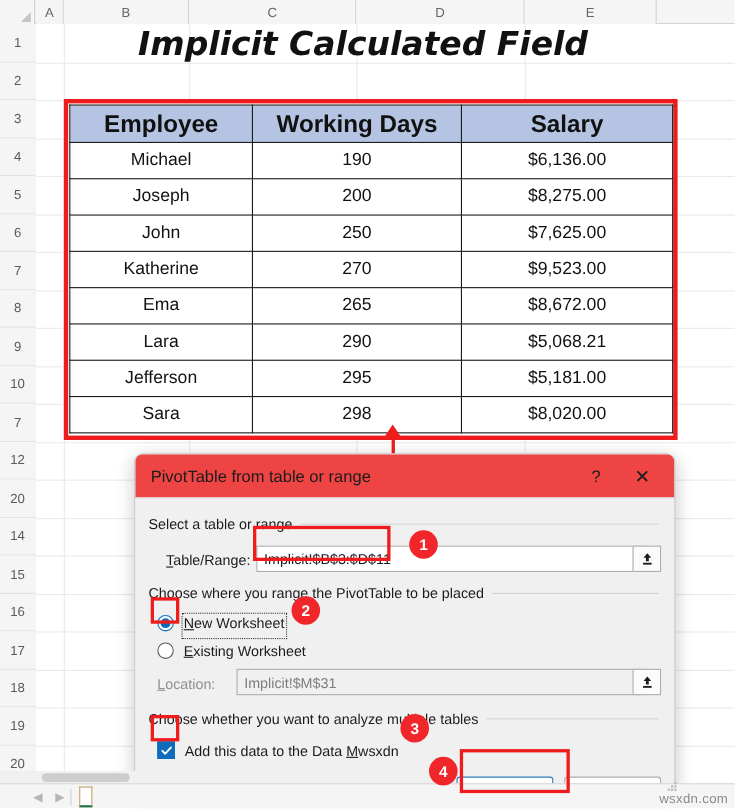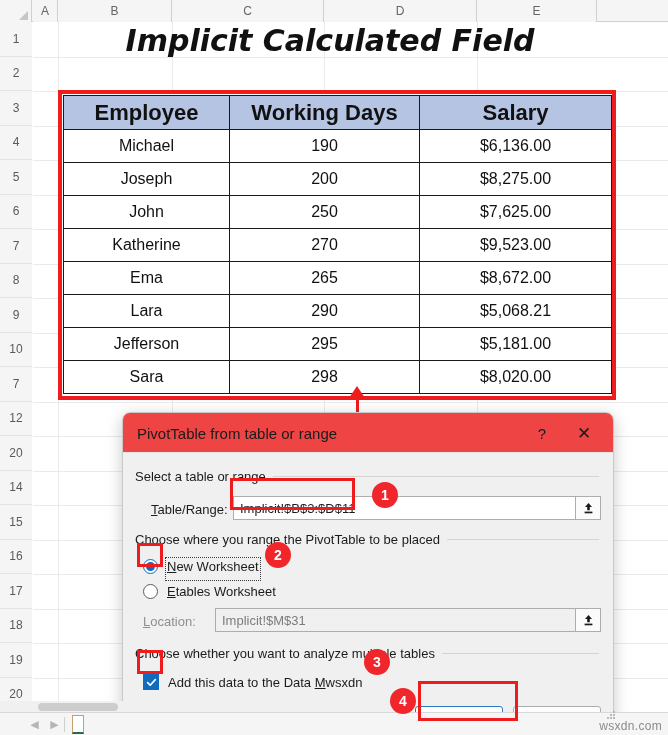--- a/index.html
+++ b/index.html
@@ -442,21 +442,21 @@
 
       <div class="group-rule" style="top:86px;"></div>
       <div class="group-label" style="top:79px;">Choose where you range the PivotTable to be placed</div>
 
       <div class="radio-row" style="left:20px; top:106px;">
         <span class="radio on"></span>
         <span class="radio-label focus-dots"><span class="ul">N</span><span id="nwlbl">ew Worksheet</span></span>
       </div>
       <div class="radio-row" style="left:20px; top:131px;">
         <span class="radio"></span>
-        <span class="radio-label"><span class="ul">E</span><span id="ewlbl">tables Worksheet</span></span>
+        <span class="radio-label"><span class="ul">E</span><span id="ewlbl">xisting Worksheet</span></span>
       </div>
 
       <div class="field-label dim" style="left:20px; top:161px;">
         <span class="ul">L</span><span id="loclbl">ocation:</span>
       </div>
       <div class="textbox dim" style="left:92px; top:155px; width:373px;">Implicit!$M$31</div>
       <div class="picker-btn" style="left:452px; top:155px;">
         <svg width="13" height="13" viewBox="0 0 13 13">
           <path d="M6.5 1 L10 5 H7.8 V8.2 H5.2 V5 H3 Z" fill="#1b1b1b"></path>
           <rect x="2.6" y="9.6" width="7.8" height="1.7" fill="#1b1b1b"></rect>

